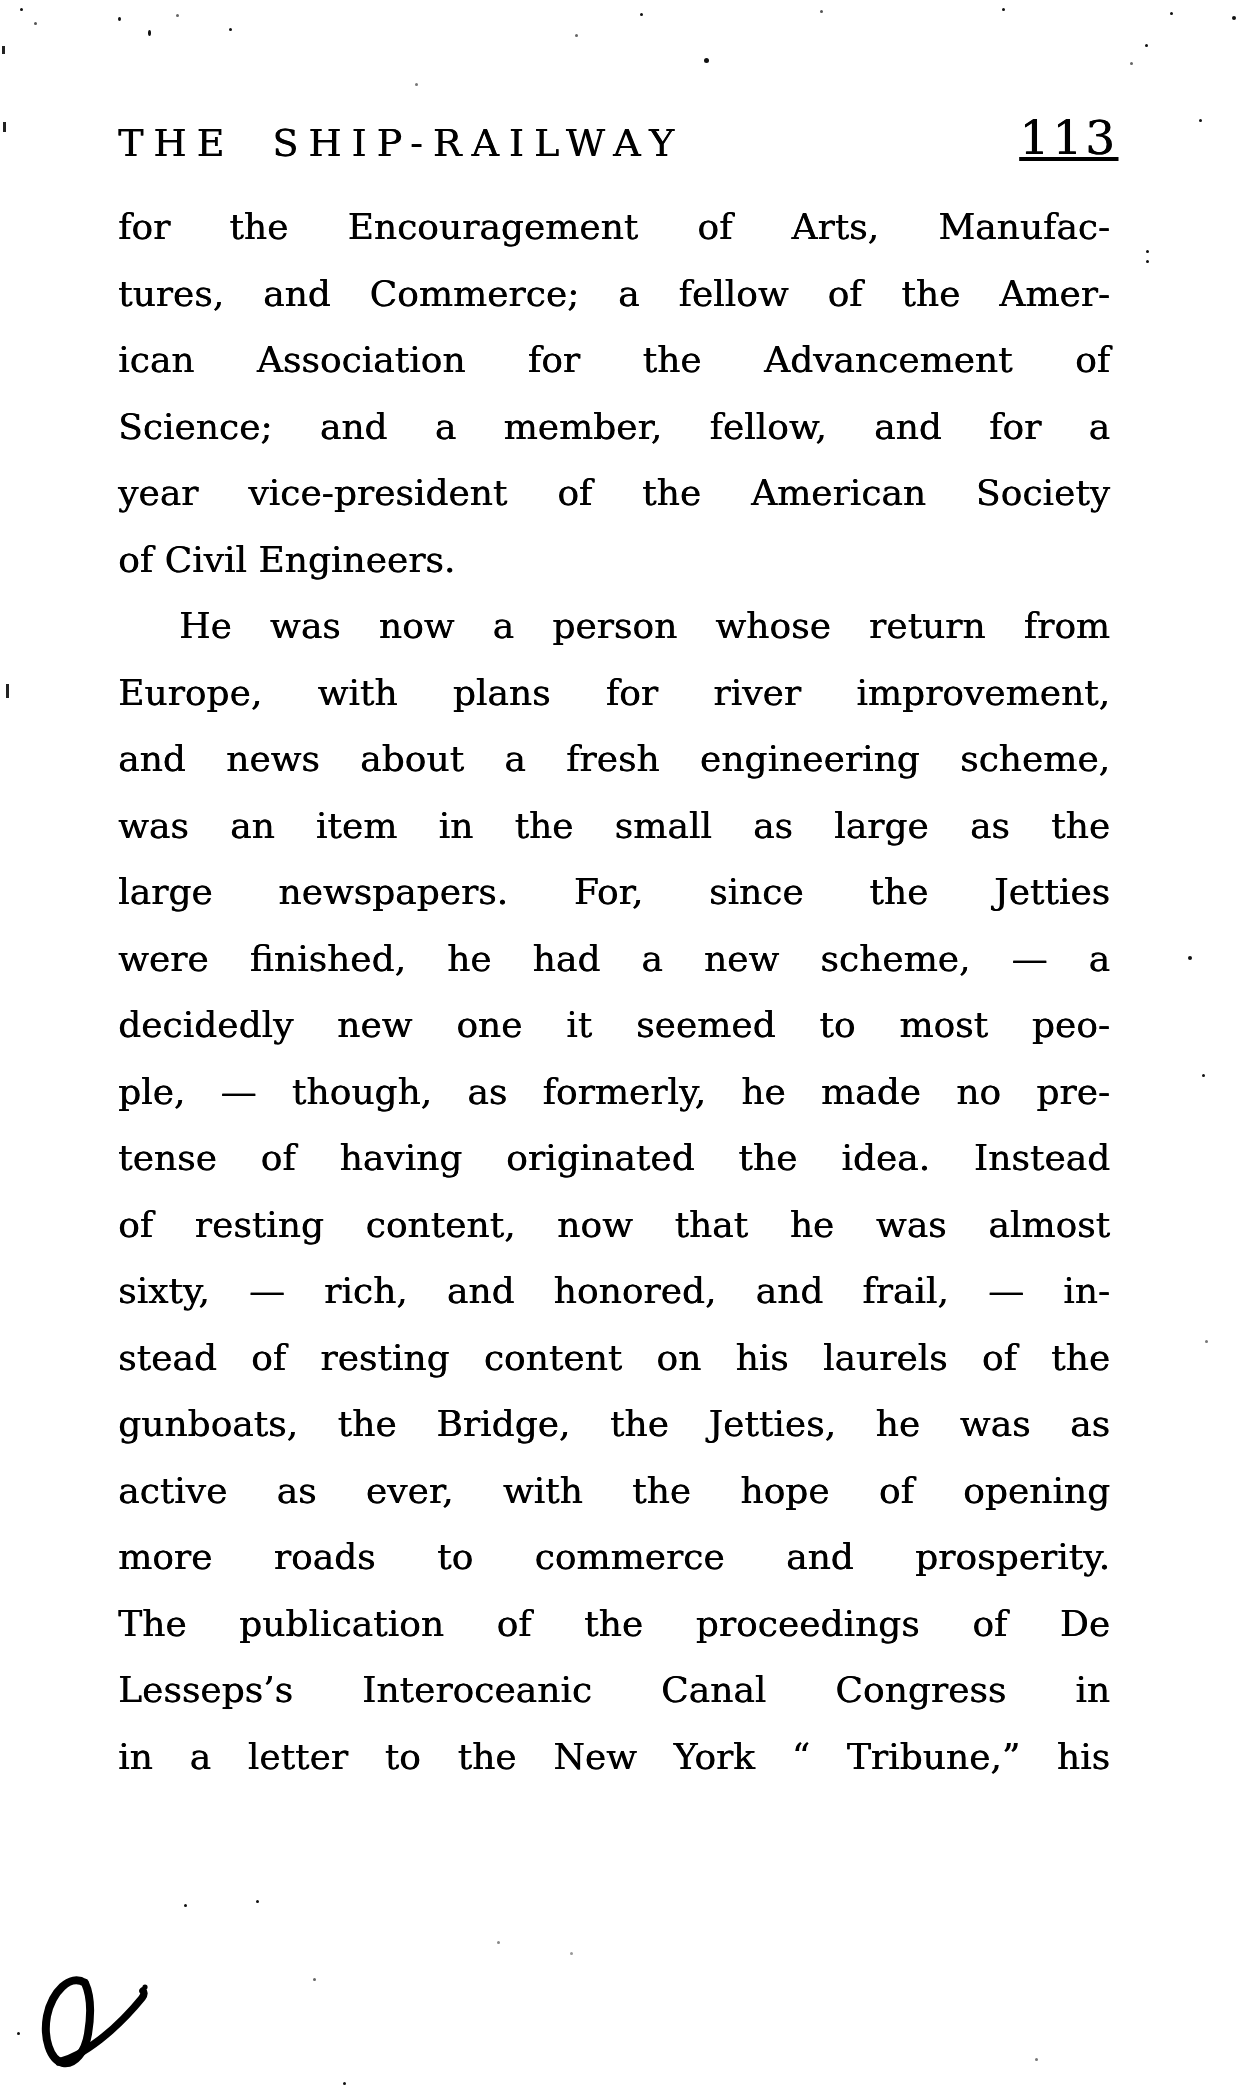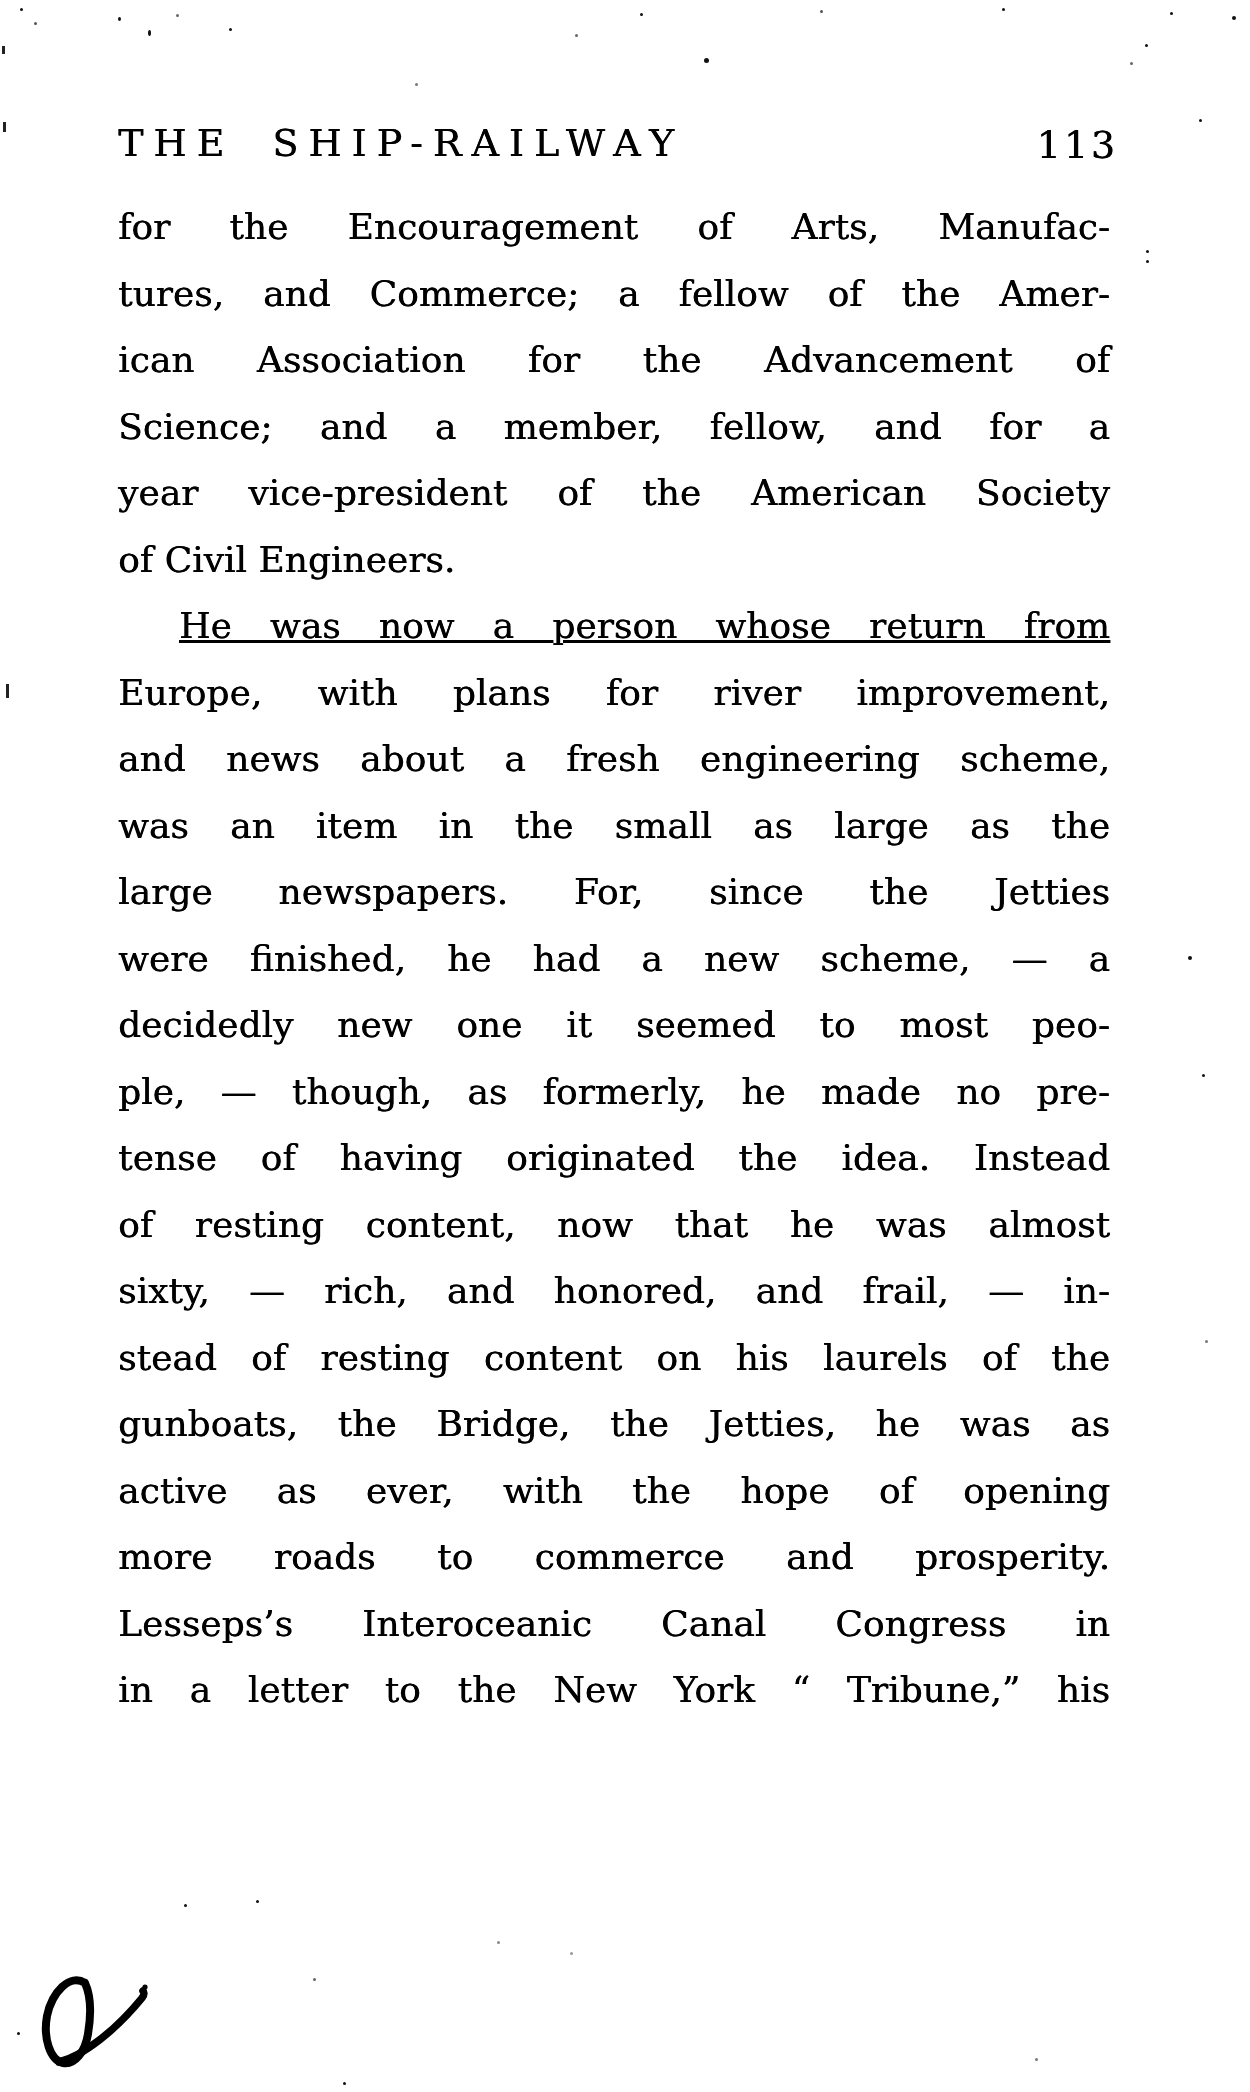--- a/index.html
+++ b/index.html
@@ -16,38 +16,39 @@
   }
   .running-head{
     position:absolute;top:121px;left:0;width:100%;
     text-align:left;
     font-size:38px;line-height:44px;
     letter-spacing:10px;word-spacing:16px;
     white-space:nowrap;
     text-shadow:0.4px 0 0 currentColor;
   }
   .pageno{
-    position:absolute;top:123px;right:-8px;
-    font-size:38px;line-height:44px;letter-spacing:3px;
+    position:absolute;top:116px;right:-8px;
+    font-size:47px;line-height:44px;letter-spacing:3px;
     text-shadow:0.5px 0 0 currentColor;
+    text-decoration:underline;
   }
   .text-block{
     position:absolute;top:194px;left:0;width:100%;
     font-size:36px;line-height:66.5px;
     text-shadow:0.45px 0 0 currentColor;
   }
   .line{
     width:100%;
     text-align:justify;
     text-align-last:justify;
     height:66.5px;
     white-space:nowrap;
   }
   .line.par-end{text-align-last:left;}
-  .line.indent{text-indent:61px;text-decoration:underline;}
+  .line.indent{text-indent:61px;}
   .handwriting{
     position:absolute;left:38px;top:1970px;
   }
   .speck{
     position:absolute;background:#111;border-radius:50%;
   }
   .tick{
     position:absolute;background:#222;
   }
 </style>
@@ -75,20 +76,21 @@
       <div class="line">were finished, he had a new scheme, — a</div>
       <div class="line">decidedly new one it seemed to most peo-</div>
       <div class="line">ple, — though, as formerly, he made no pre-</div>
       <div class="line">tense of having originated the idea.  Instead</div>
       <div class="line">of resting content, now that he was almost</div>
       <div class="line">sixty, — rich, and honored, and frail, — in-</div>
       <div class="line">stead of resting content on his laurels of the</div>
       <div class="line">gunboats, the Bridge, the Jetties, he was as</div>
       <div class="line">active as ever, with the hope of opening</div>
       <div class="line">more roads to commerce and prosperity.</div>
+      <div class="line">The publication of the proceedings of De</div>
       <div class="line">Lesseps’s Interoceanic Canal Congress in</div>
       <div class="line">in a letter to the New York “ Tribune,” his</div>
     </div>
   </div>
 
   <svg class="handwriting" width="118" height="104" viewBox="0 0 118 104" fill="none">
     <path d="M 47,13 C 32,3 14,22 9,46 C 5,68 12,90 25,93 C 37,95 47,82 50,64 C 53,46 53,26 47,13" stroke="#000" stroke-width="8" stroke-linecap="round"></path>
     <path d="M 21,92 C 45,86 78,60 104,28 C 106,25 107,23 105,21" stroke="#000" stroke-width="7.5" stroke-linecap="round"></path>
     <circle cx="107" cy="17" r="2.6" fill="#000"></circle>
   </svg>

